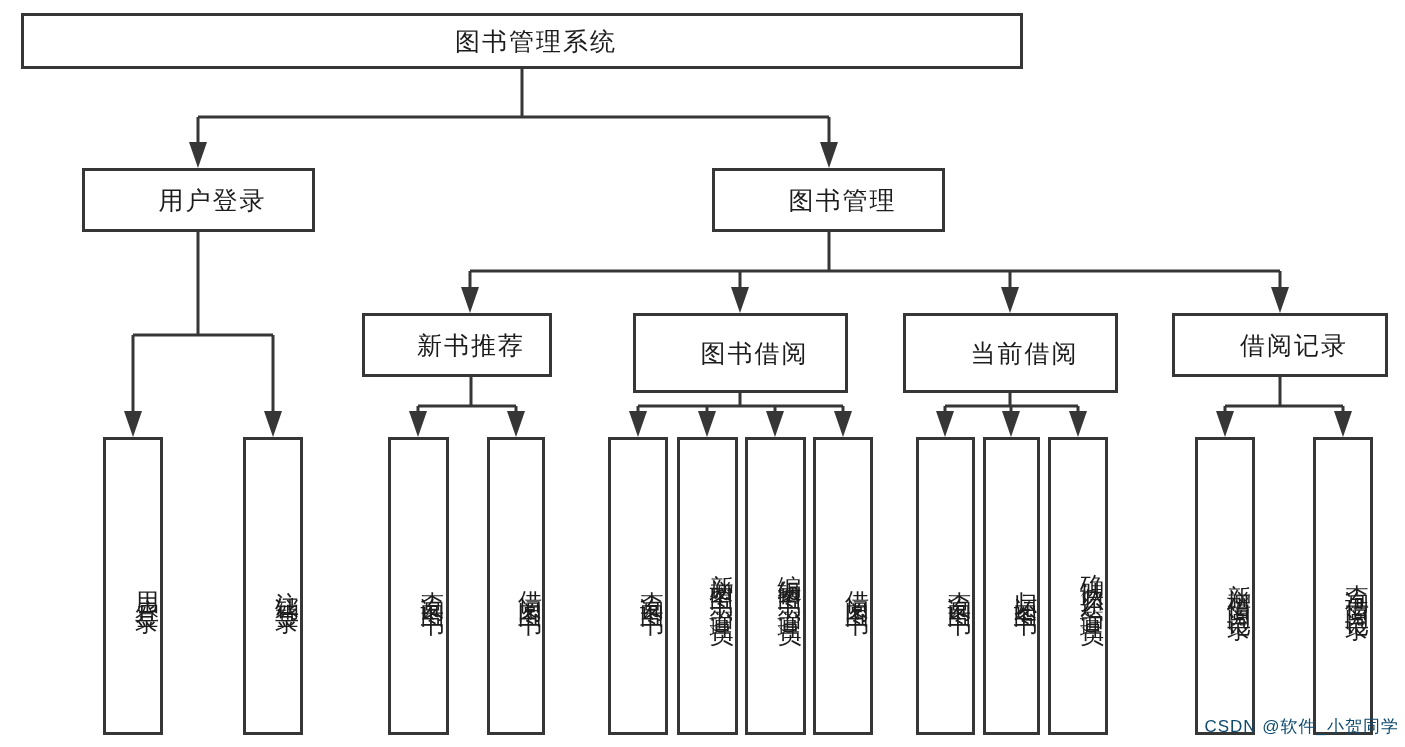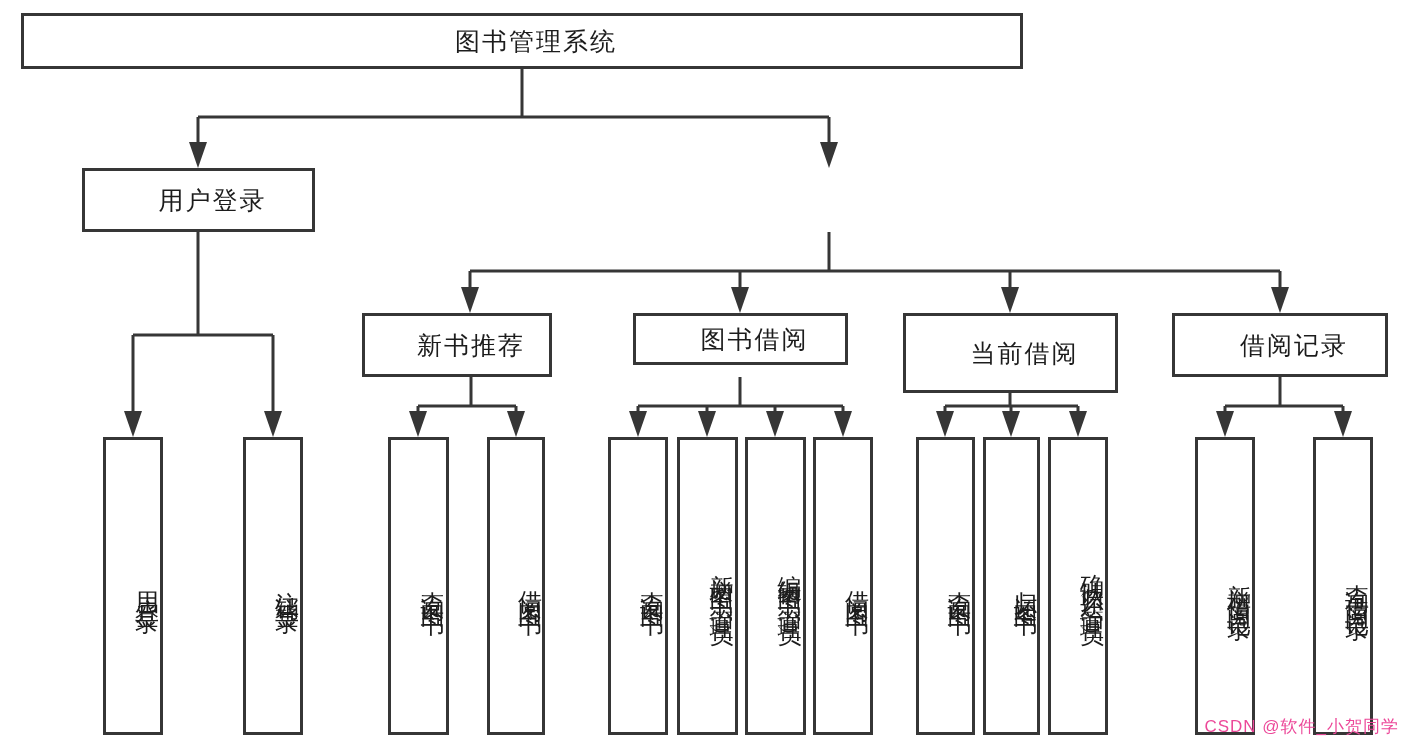--- a/index.html
+++ b/index.html
@@ -18,21 +18,21 @@
   .leaf-node { }
   .leaf-node .v-text {
     writing-mode:vertical-rl; text-orientation:mixed;
     font-size:24px; letter-spacing:7px; line-height:1; color:#1c1c1c;
   }
   svg.edges { position:absolute; left:0; top:0; pointer-events:none; }
   svg.edges path.ln { stroke:#363636; stroke-width:3; fill:none; }
   svg.edges .arr { fill:#363636; }
   .watermark {
     position:absolute; right:6px; bottom:9px;
-    font-size:17px; color:#ec4899; letter-spacing:1px; white-space:nowrap;
+    font-size:17px; color:#0c4a6e; letter-spacing:1px; white-space:nowrap;
   }
 </style>
 </head>
 <body>
 
 <div class="canvas">
 
   <svg class="edges" width="1405" height="747" viewBox="0 0 1405 747">
     <defs>
       <polygon id="arrowhead" points="-9,-26 9,-26 0,0"></polygon>
@@ -82,23 +82,24 @@
     <g>
       <path class="ln" d="M1280 377 V406 M1225 406 H1343 M1225 406 V420 M1343 406 V420"></path>
       <use class="arr" href="#arrowhead" x="1225" y="437"></use>
       <use class="arr" href="#arrowhead" x="1343" y="437"></use>
     </g>
   </svg>
 
   <div class="node h-node" style="left:21px; top:13px; width:1002px; height:56px;">图书管理系统</div>
 
   <div class="node h-node" style="left:82px; top:168px; width:233px; height:64px;">用户登录</div>
+  <div class="node h-node" style="left:712px; top:168px; width:233px; height:64px;">图书管理</div>
 
   <div class="node h-node" style="left:362px; top:313px; width:190px; height:64px;">新书推荐</div>
-  <div class="node h-node" style="left:633px; top:313px; width:215px; height:52px;">图书借阅</div>
+  <div class="node h-node" style="left:633px; top:313px; width:215px; height:80px;">图书借阅</div>
   <div class="node h-node" style="left:903px; top:313px; width:215px; height:80px;">当前借阅</div>
   <div class="node h-node" style="left:1172px; top:313px; width:216px; height:64px;">借阅记录</div>
 
   <div class="node leaf-node" style="left:103px; top:437px; width:60px; height:298px;">
     <span class="v-text">用户登录</span>
   </div>
   <div class="node leaf-node" style="left:243px; top:437px; width:60px; height:298px;">
     <span class="v-text">注销登录</span>
   </div>
 

